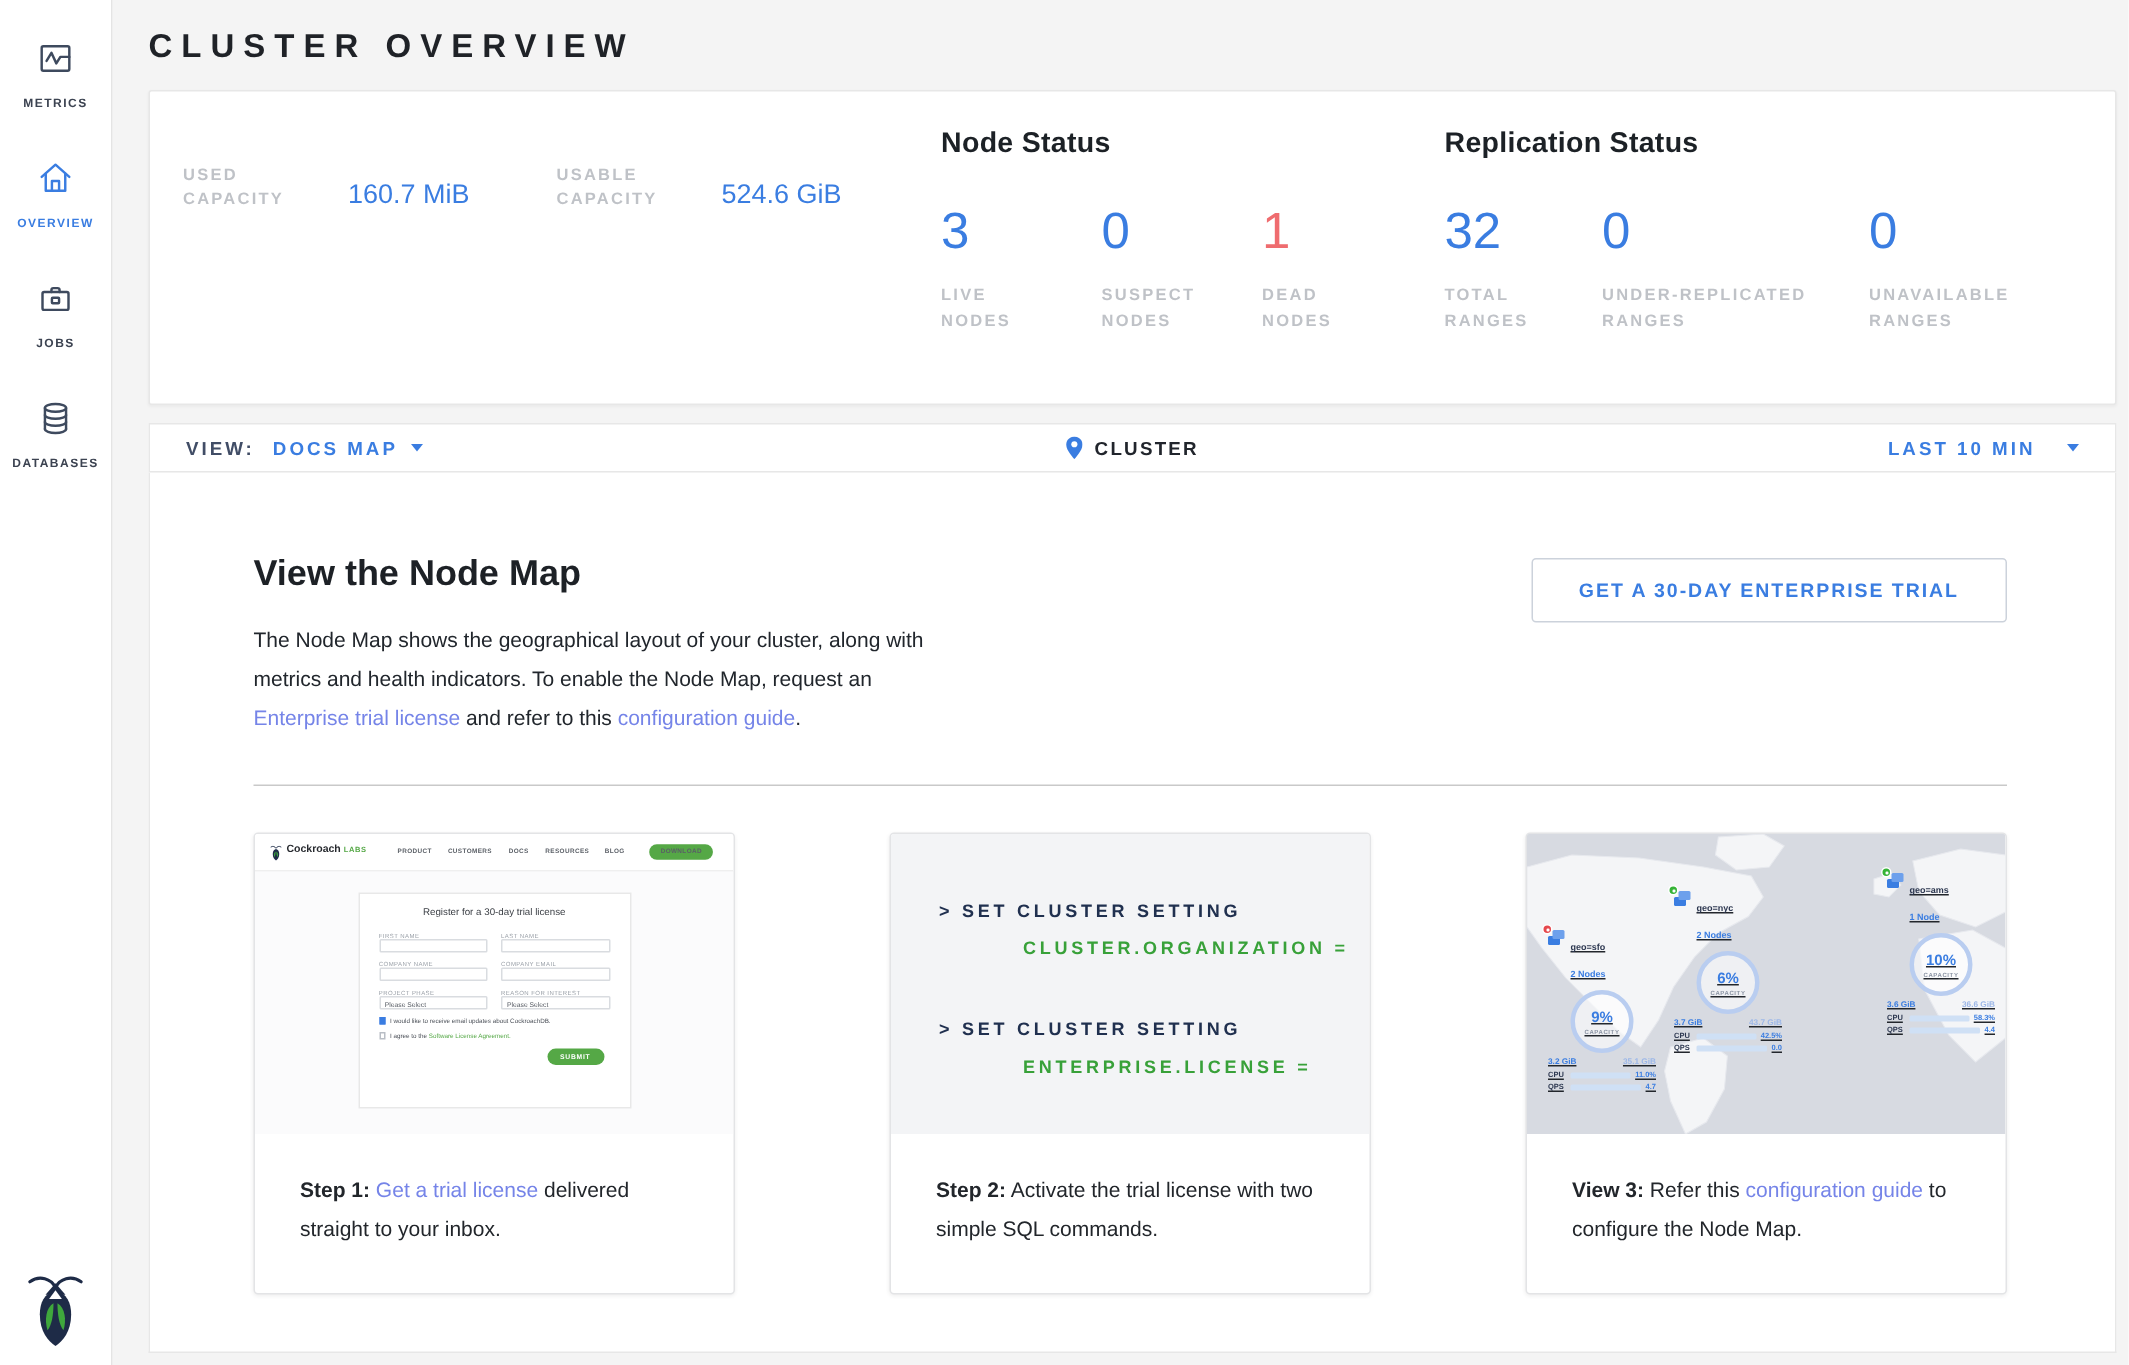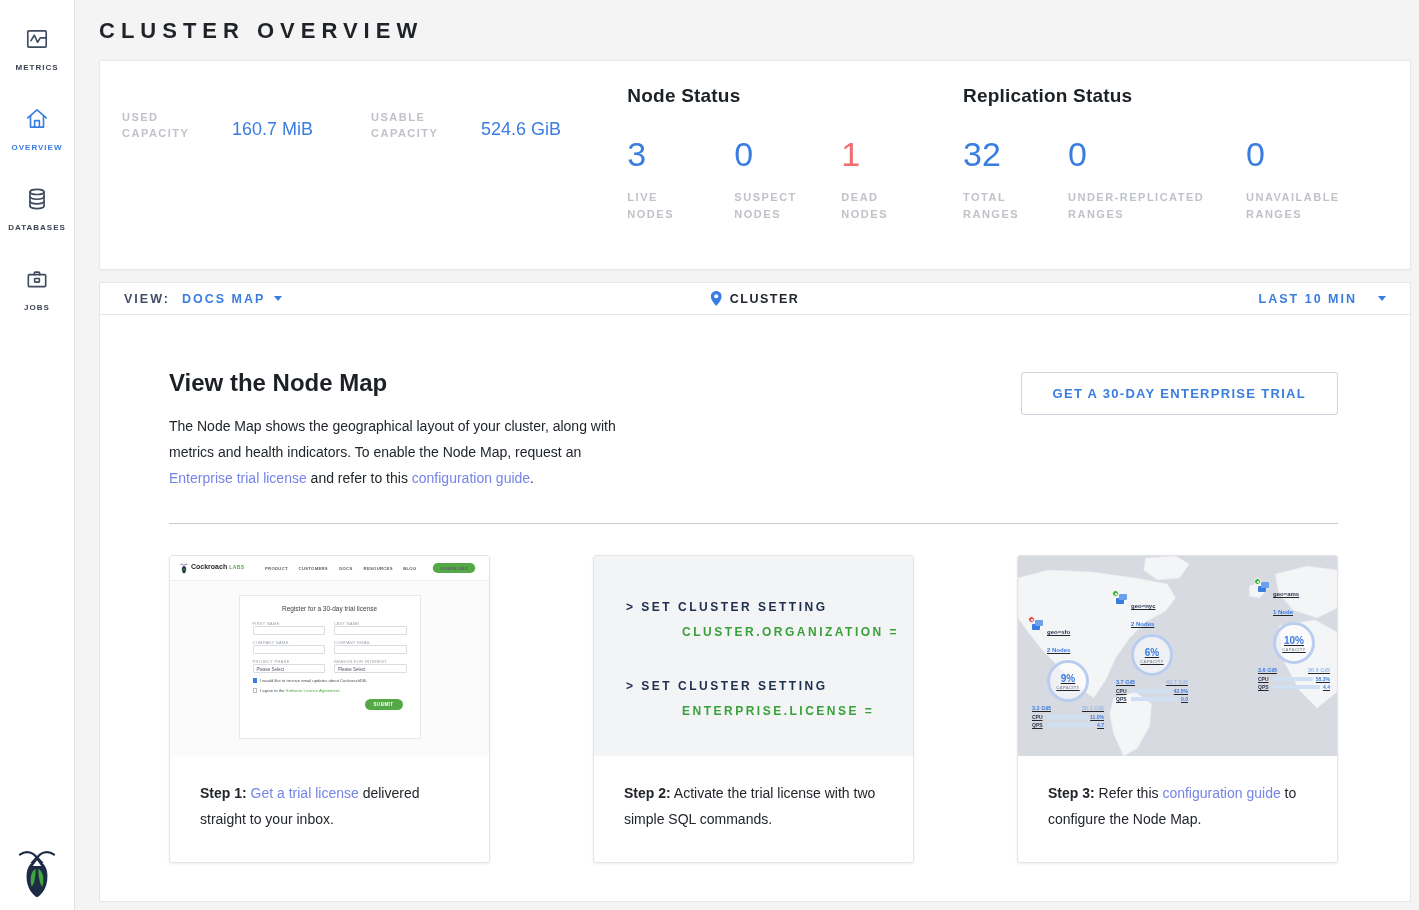--- a/index.html
+++ b/index.html
@@ -174,39 +174,39 @@
             <path d="M3.5 11 L12 3.5 L20.5 11"></path>
             <path d="M6 9 V19.5 H18 V9"></path>
             <path d="M9.8 19.5 V13.5 H14.2 V19.5"></path>
           </svg>
       </span>
       <span class="sb-label">OVERVIEW</span>
     </div>
     <div class="sb-item">
       <span>
         <svg viewBox="0 0 24 24">
+            <rect x="4" y="8" width="16" height="11" rx="1"></rect>
+            <path d="M9.5 8 V6.8 a1.2 1.2 0 0 1 1.2-1.2 h2.6 a1.2 1.2 0 0 1 1.2 1.2 V8"></path>
+            <rect x="9.8" y="11.5" width="4.4" height="3.4" rx="0.5"></rect>
+          </svg>
+      </span>
+      <span class="sb-label">JOBS</span>
+    </div>
+    <div class="sb-item">
+      <span>
+        <svg viewBox="0 0 24 24">
             <ellipse cx="12" cy="5.5" rx="6.5" ry="2.4"></ellipse>
             <path d="M5.5 5.5 V18.5"></path>
             <path d="M18.5 5.5 V18.5"></path>
             <path d="M5.5 9.8 A6.5 2.4 0 0 0 18.5 9.8"></path>
             <path d="M5.5 14.1 A6.5 2.4 0 0 0 18.5 14.1"></path>
             <path d="M5.5 18.5 A6.5 2.4 0 0 0 18.5 18.5"></path>
           </svg>
       </span>
       <span class="sb-label">DATABASES</span>
-    </div>
-    <div class="sb-item">
-      <span>
-        <svg viewBox="0 0 24 24">
-            <rect x="4" y="8" width="16" height="11" rx="1"></rect>
-            <path d="M9.5 8 V6.8 a1.2 1.2 0 0 1 1.2-1.2 h2.6 a1.2 1.2 0 0 1 1.2 1.2 V8"></path>
-            <rect x="9.8" y="11.5" width="4.4" height="3.4" rx="0.5"></rect>
-          </svg>
-      </span>
-      <span class="sb-label">JOBS</span>
     </div>
   </div>
   <div class="sb-logo">
     <svg viewBox="0 0 40 56">
       <path d="M20 13 C17 7 9 4 2 9" stroke="#1e2b47" stroke-width="2.2" fill="none" stroke-linecap="round"></path>
       <path d="M20 13 C23 7 31 4 38 9" stroke="#1e2b47" stroke-width="2.2" fill="none" stroke-linecap="round"></path>
       <path d="M20 10 L13 18 H27 Z" fill="#1e2b47"></path>
       <path d="M20 15 C12 17 9 24 9 32 C9 44 15 51 20 54 C25 51 31 44 31 32 C31 24 28 17 20 15 Z" fill="#1e2b47"></path>
       <path d="M20 15 L15.5 21 H24.5 Z" fill="#ffffff"></path>
       <path d="M18.6 24 C13.2 27 12.2 36 14.4 43 C17.4 39.5 18.6 32 18.6 24 Z" fill="#3fa73c"></path>
@@ -488,18 +488,18 @@
                 </div>
               <div class="loc-row">
                   <span class="loc-row-label">QPS</span>
                   <span class="loc-row-bar"></span>
                   <span class="loc-row-val">4.4</span>
                 </div>
             </div>
           </div>
         </div>
         <div class="card-caption">
-          <b>Step 3:</b><span> Refer this </span><a class="link-p" href="#">configuration guide</a><span> to configure the Node Map.</span>
+          <b>View 3:</b><span> Refer this </span><a class="link-p" href="#">configuration guide</a><span> to configure the Node Map.</span>
         </div>
       </div>
     </div>
   </section>
 </div>
 
 </body></html>

